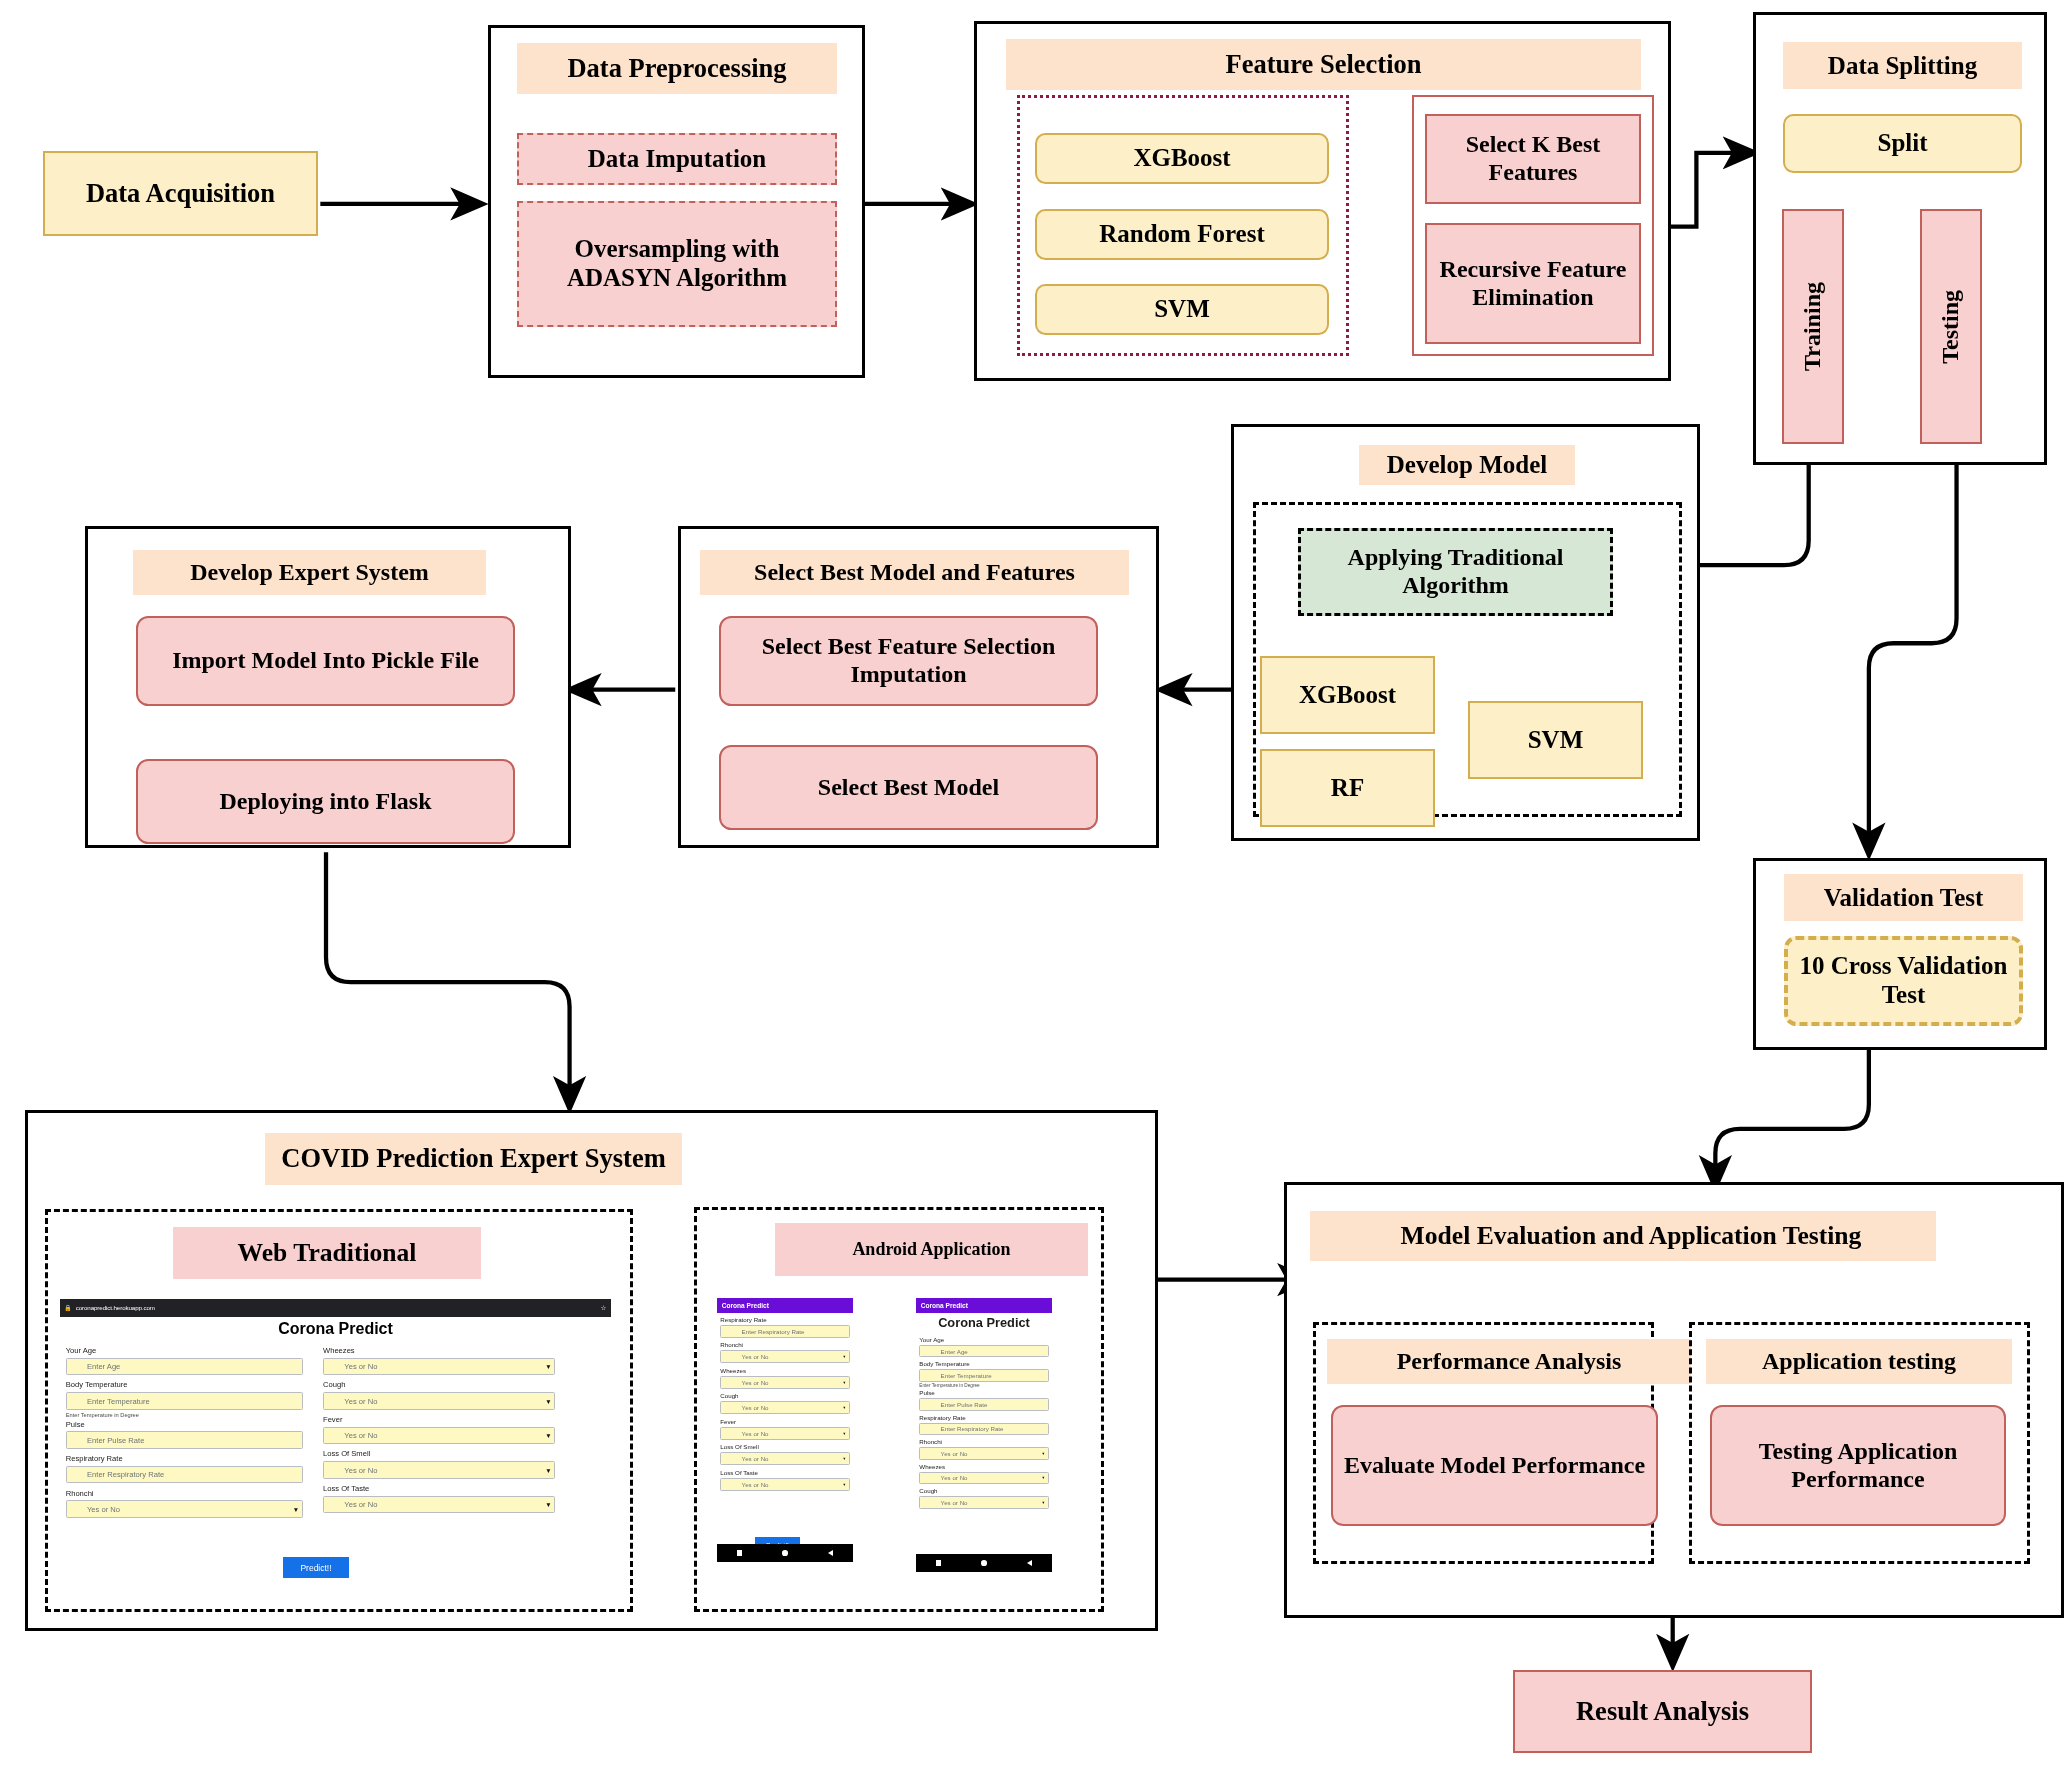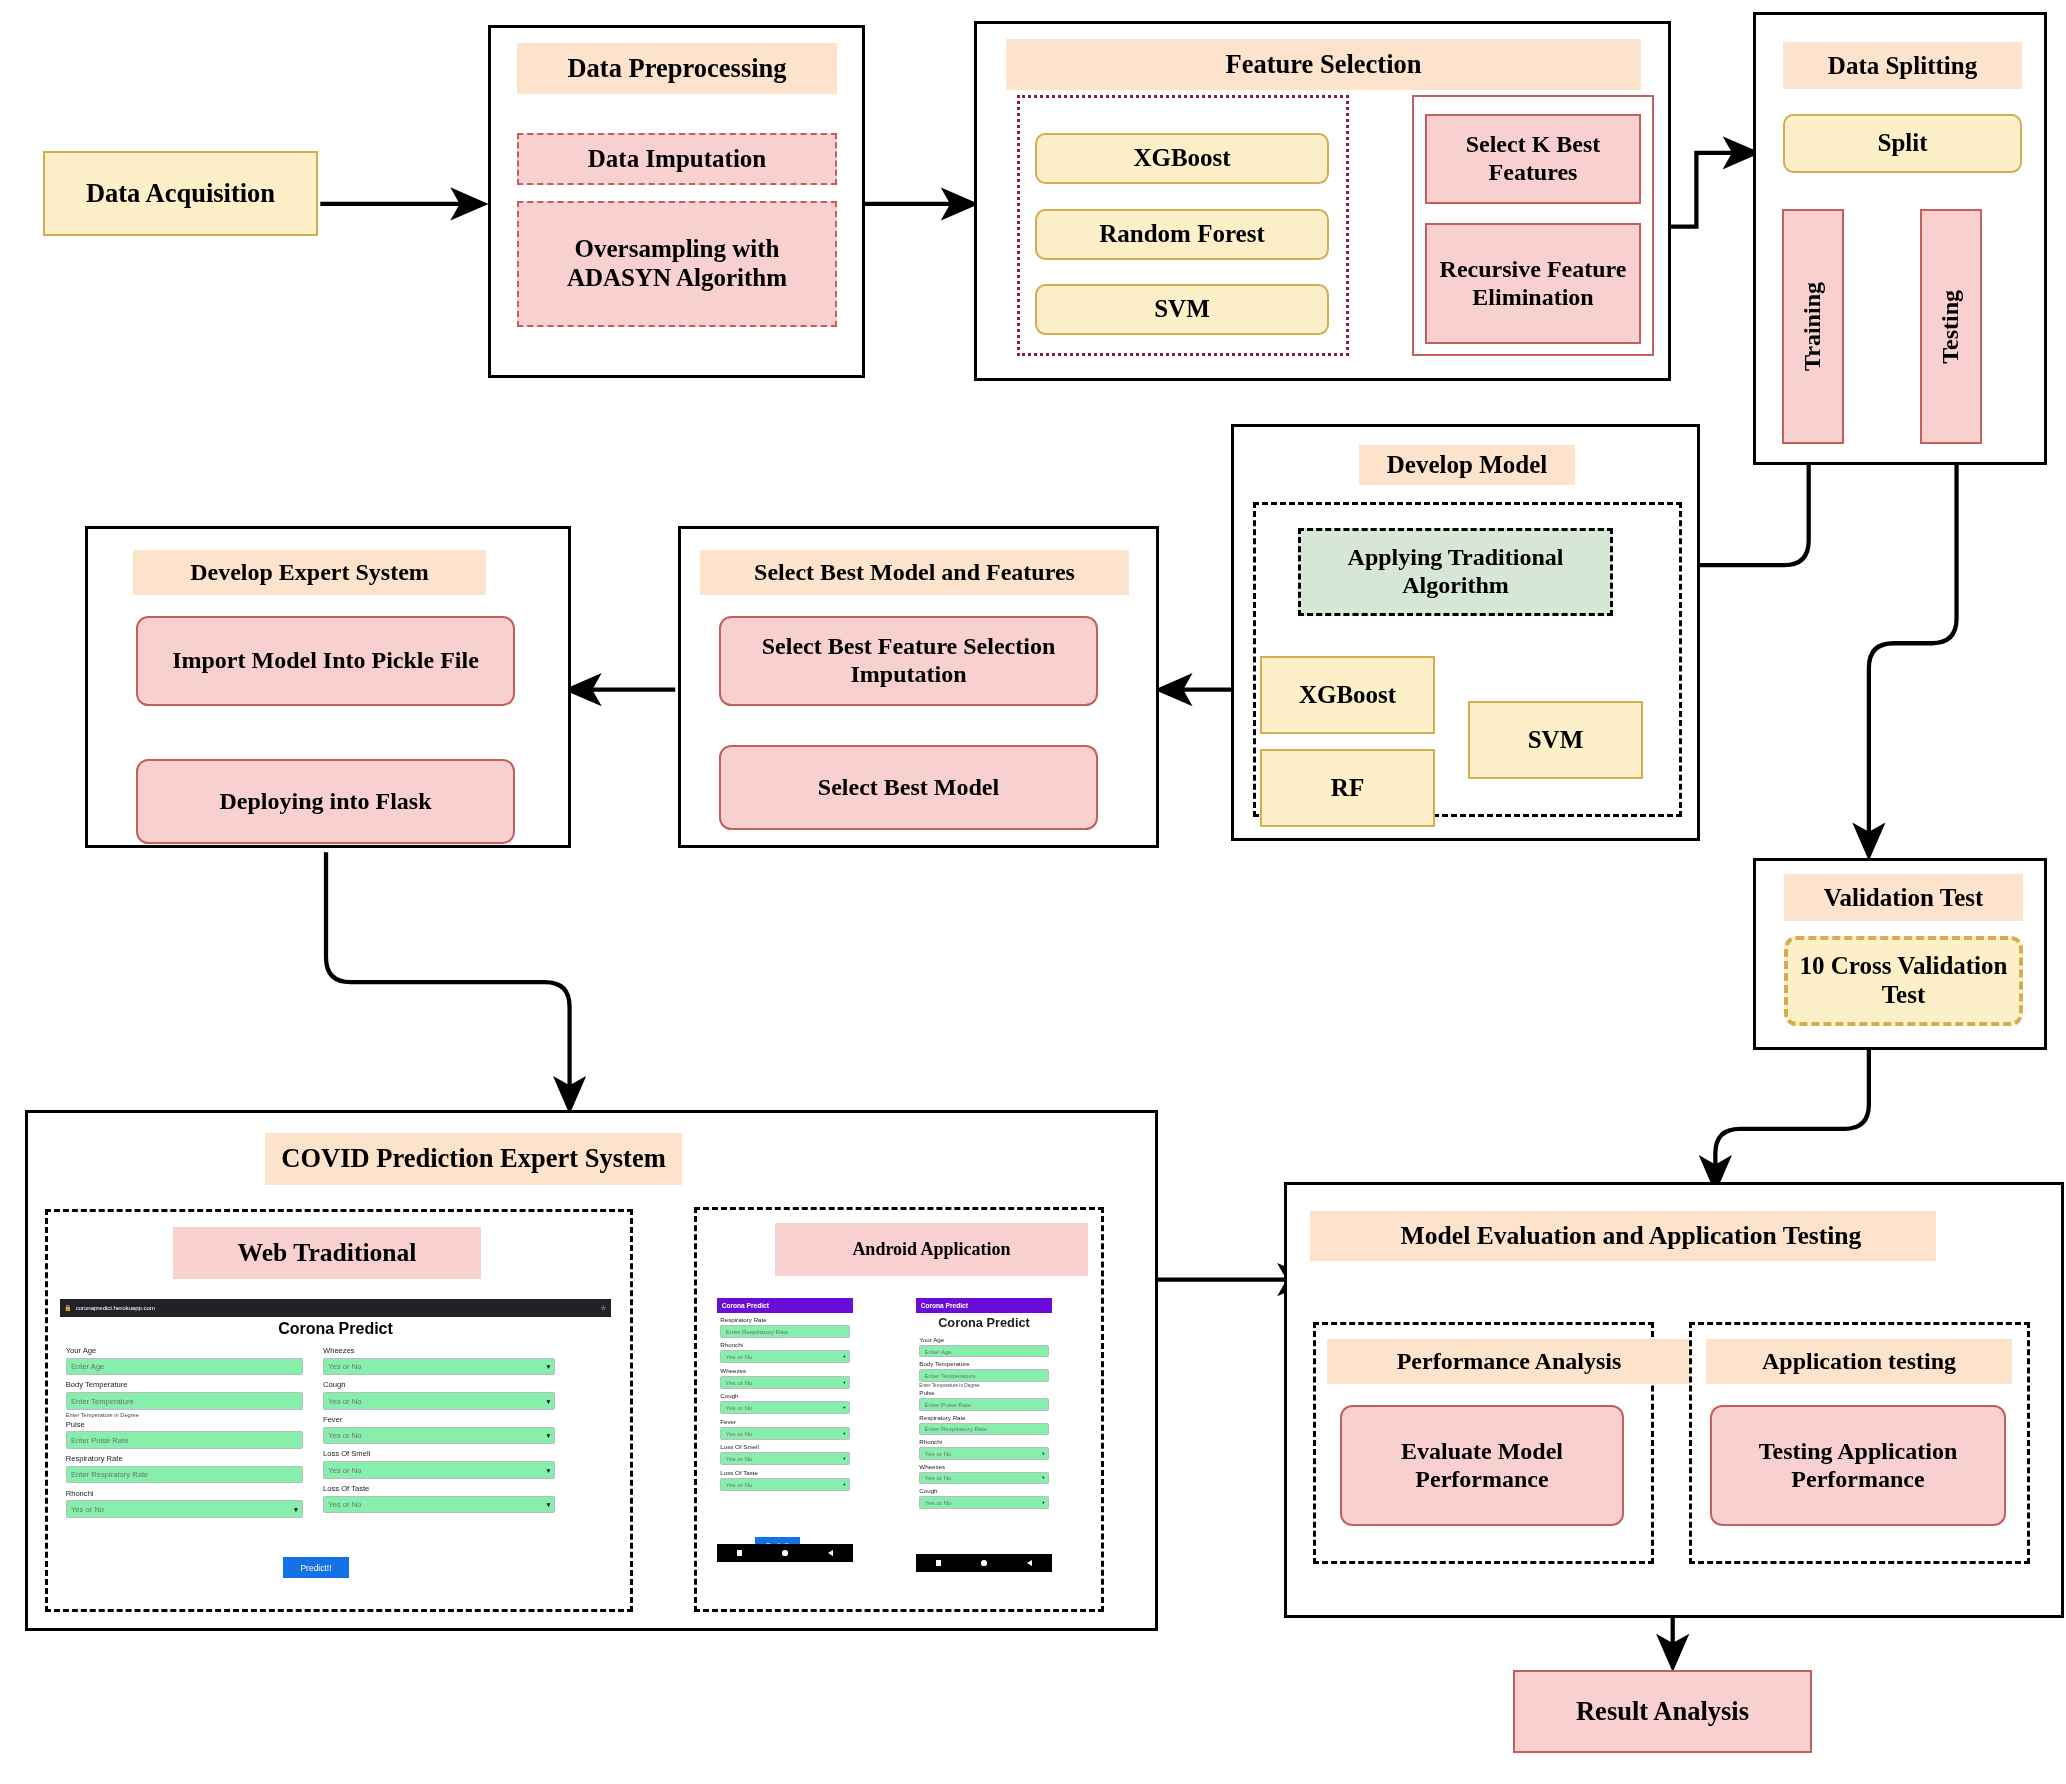--- a/index.html
+++ b/index.html
@@ -68,23 +68,24 @@
     font-family:"Liberation Sans", sans-serif;
   }
   .urlbar .lock { margin-right:3.3px; font-size:6.2px; }
   .urlbar .url { font-size:6.2px; letter-spacing:-0.1px; }
   .urlbar .star { margin-left:auto; font-size:6.6px; }
 
   .webtitle { text-align:center; font-family:"Liberation Sans", sans-serif; font-weight:bold; }
   .fldlabel { font-family:"Liberation Sans", sans-serif; color:#1a1a1a; }
   .fldhint  { font-family:"Liberation Sans", sans-serif; color:#4a4a4a; }
   .inputbox {
-    border:0.5px solid #b9bdc2; border-radius:1.4px; background:#86efac;
+    border:0.5px solid #b9bdc2; border-radius:1.4px; background:#fef9c3;
     display:flex; align-items:center; color:#6d7377;
     font-family:"Liberation Sans", sans-serif;
+    padding-left:16px;
   }
   .inputbox .cap { padding-left:4.3px; }
   .inputbox .chev { margin-left:auto; padding-right:3.8px; color:#111; }
   .predictbtn {
     background:#1471e8; color:#fff; display:flex; align-items:center;
     justify-content:center; font-family:"Liberation Sans", sans-serif;
   }
   .appbar { background:#6a0dd8; color:#fff; display:flex; align-items:center;
             font-family:"Liberation Sans", sans-serif; font-weight:bold; }
   .appbar .t { padding-left:4.7px; }
@@ -238,21 +239,21 @@
   </div>
 
   <div class="panel" style="left:1284px;top:1182px;width:780px;height:436px;"></div>
   <div class="hdr" style="left:1310px;top:1211px;width:626px;height:50px;font-size:25.6px;padding-left:16px;">
     <span>Model Evaluation and Application Testing</span>
   </div>
   <div class="dbox" style="left:1313px;top:1322px;width:341px;height:242px;"></div>
   <div class="hdr" style="left:1327px;top:1339px;width:364px;height:45px;font-size:24px;">
     <span>Performance Analysis</span>
   </div>
-  <div class="pink round" style="left:1331px;top:1405px;width:284px;height:121px;font-size:24px;padding:0 7.6px;margin-left:9px;">
+  <div class="pink round" style="left:1331px;top:1405px;width:327px;height:121px;font-size:24px;padding:0 7.6px;">
     <span>Evaluate Model Performance</span>
   </div>
   <div class="dbox" style="left:1689px;top:1322px;width:341px;height:242px;"></div>
   <div class="hdr" style="left:1706px;top:1339px;width:306px;height:45px;font-size:24px;">
     <span>Application testing</span>
   </div>
   <div class="pink round" style="left:1710px;top:1405px;width:296px;height:121px;font-size:24px;padding:0 7.6px;">
     <span>Testing Application Performance</span>
   </div>
 

